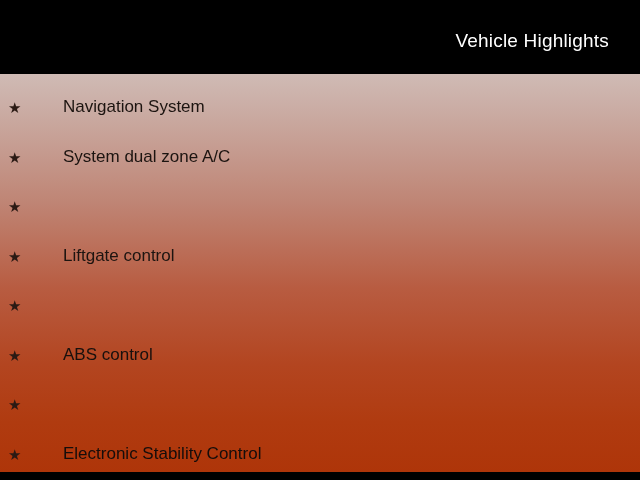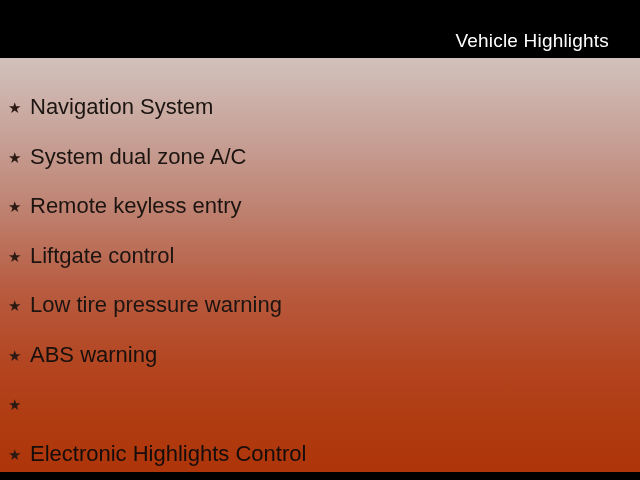--- a/index.html
+++ b/index.html
@@ -28,21 +28,21 @@
         #b34520 76%,
         #b03b10 88%,
         #ae3408 100%);
     overflow: hidden;
   }
   .header {
     position: absolute;
     top: 0;
     left: 0;
     width: 640px;
-    height: 58px;
+    height: 74px;
     background: #000000;
   }
   .header-title {
     position: absolute;
     right: 31px;
     top: 30px;
     color: #ffffff;
     font-size: 19px;
     line-height: 22px;
     letter-spacing: 0.2px;
@@ -65,24 +65,25 @@
     width: 22px;
     flex: 0 0 22px;
     color: #2b1a14;
     font-size: 15px;
     line-height: 22px;
     text-align: left;
     padding-top: 2px;
   }
   .bullet-text {
     color: #1c1410;
-    font-size: 22px;
+    font-size: 17px;
     line-height: 22px;
     white-space: nowrap;
     padding-top: 1px;
+    margin-left: 33px;
   }
   .bullet-item:nth-child(n+6) .bullet-text { color: #17100d; }
   .bullet-item:nth-child(n+8) .bullet-text { color: #140d0b; }
   .footer-bar {
     position: absolute;
     left: 0;
     bottom: 0;
     width: 640px;
     height: 8px;
     background: #000000;
@@ -104,44 +105,42 @@
       <span class="bullet-text">Navigation System</span>
     </div>
 
     <div class="bullet-item">
       <span class="bullet-star">★</span>
       <span class="bullet-text">System dual zone A/C</span>
     </div>
 
     <div class="bullet-item">
       <span class="bullet-star">★</span>
-      <span class="bullet-text">Remote keyless entry</span>
     </div>
 
     <div class="bullet-item">
       <span class="bullet-star">★</span>
       <span class="bullet-text">Liftgate control</span>
     </div>
 
     <div class="bullet-item">
       <span class="bullet-star">★</span>
-      <span class="bullet-text">Low tire pressure warning</span>
     </div>
 
     <div class="bullet-item">
       <span class="bullet-star">★</span>
-      <span class="bullet-text">ABS warning</span>
+      <span class="bullet-text">ABS control</span>
     </div>
 
     <div class="bullet-item">
       <span class="bullet-star">★</span>
     </div>
 
     <div class="bullet-item">
       <span class="bullet-star">★</span>
-      <span class="bullet-text">Electronic Highlights Control</span>
+      <span class="bullet-text">Electronic Stability Control</span>
     </div>
 
   </div>
 
   <div class="footer-bar"></div>
 
 </div>
 
 </body></html>

